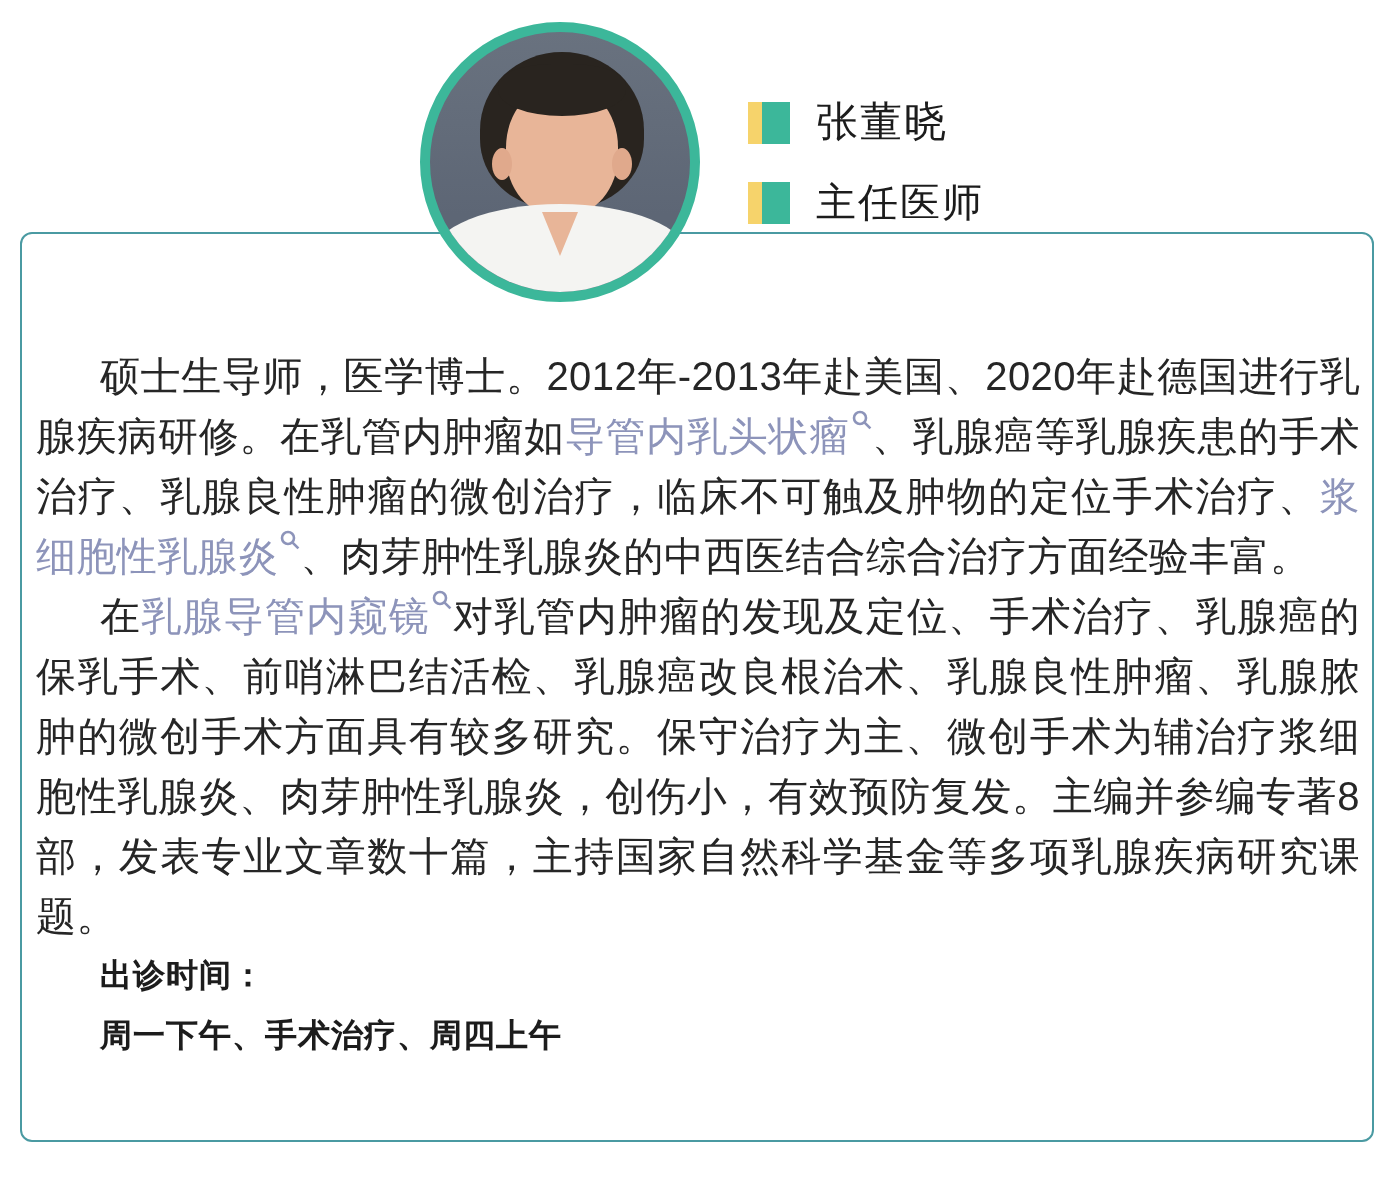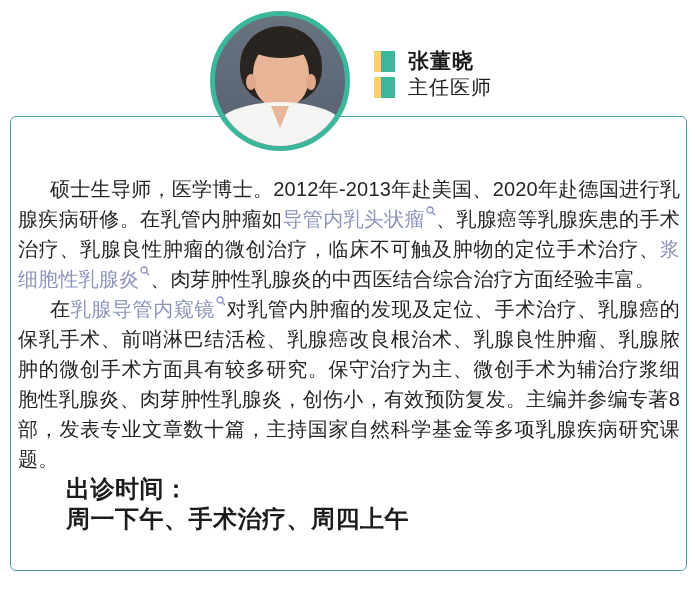--- a/index.html
+++ b/index.html
@@ -20,42 +20,42 @@
   }
   .hair{position:absolute;left:25px;top:10px;width:82px;height:78px;background:#29241f;border-radius:52% 52% 46% 46%;}
   .face{position:absolute;left:38px;top:26px;width:56px;height:66px;background:#e8b598;border-radius:48% 48% 46% 46%;}
   .fringe{position:absolute;left:34px;top:16px;width:64px;height:26px;background:#29241f;border-radius:50% 50% 60% 60%;}
   .ear-l,.ear-r{position:absolute;top:58px;width:10px;height:16px;background:#e0a98c;border-radius:50%;}
   .ear-l{left:31px}.ear-r{left:91px}
   .coat{position:absolute;left:1px;bottom:-8px;width:128px;height:52px;background:#f4f4f2;border-radius:50% 50% 0 0;}
   .collar{position:absolute;left:56px;bottom:18px;width:18px;height:22px;background:#e8b598;clip-path:polygon(0 0,100% 0,50% 100%);}
   .name-row,.title-row{position:absolute;left:374px;display:flex;align-items:center;gap:13px;z-index:2;}
   .name-row{top:47px;}
-  .title-row{top:74px;}
+  .title-row{top:88px;}
   .marker{
     width:21px;height:21px;flex:0 0 auto;
     background:linear-gradient(90deg,var(--yellow) 0 34%,var(--accent) 34% 100%);
   }
-  .doctor-name{font-size:21px;font-weight:bold;color:#1c1c1c;letter-spacing:1px;}
+  .doctor-name{font-size:21px;font-weight:normal;color:#1c1c1c;letter-spacing:1px;}
   .doctor-title{font-size:20px;color:#1c1c1c;letter-spacing:1px;}
   
   .profile-card{
     position:absolute;left:10px;top:116px;width:677px;height:455px;
     border:1px solid var(--border);border-radius:6px;background:#fff;
     padding:57px 6px 0 7px;z-index:1;
   }
   .bio{
     margin:0;font-size:20px;line-height:30px;color:var(--text);
     text-align:justify;text-indent:1.6em;letter-spacing:0.2px;
   }
   .term-link{color:var(--link);}
   sup.mag{font-size:11px;line-height:0;margin-left:1px;color:var(--link);}
   sup.mag svg{vertical-align:2px;}
   .bold-line{
-    margin:0;font-size:24px;line-height:30px;font-weight:bold;
+    margin:0;font-size:16px;line-height:30px;font-weight:bold;
     color:#1c1c1c;text-indent:2em;letter-spacing:0.5px;
   }
 </style>
 </head>
 <body>
 
 <div class="avatar">
   <div class="hair"></div>
   <div class="face"></div>
   <div class="fringe"></div>

